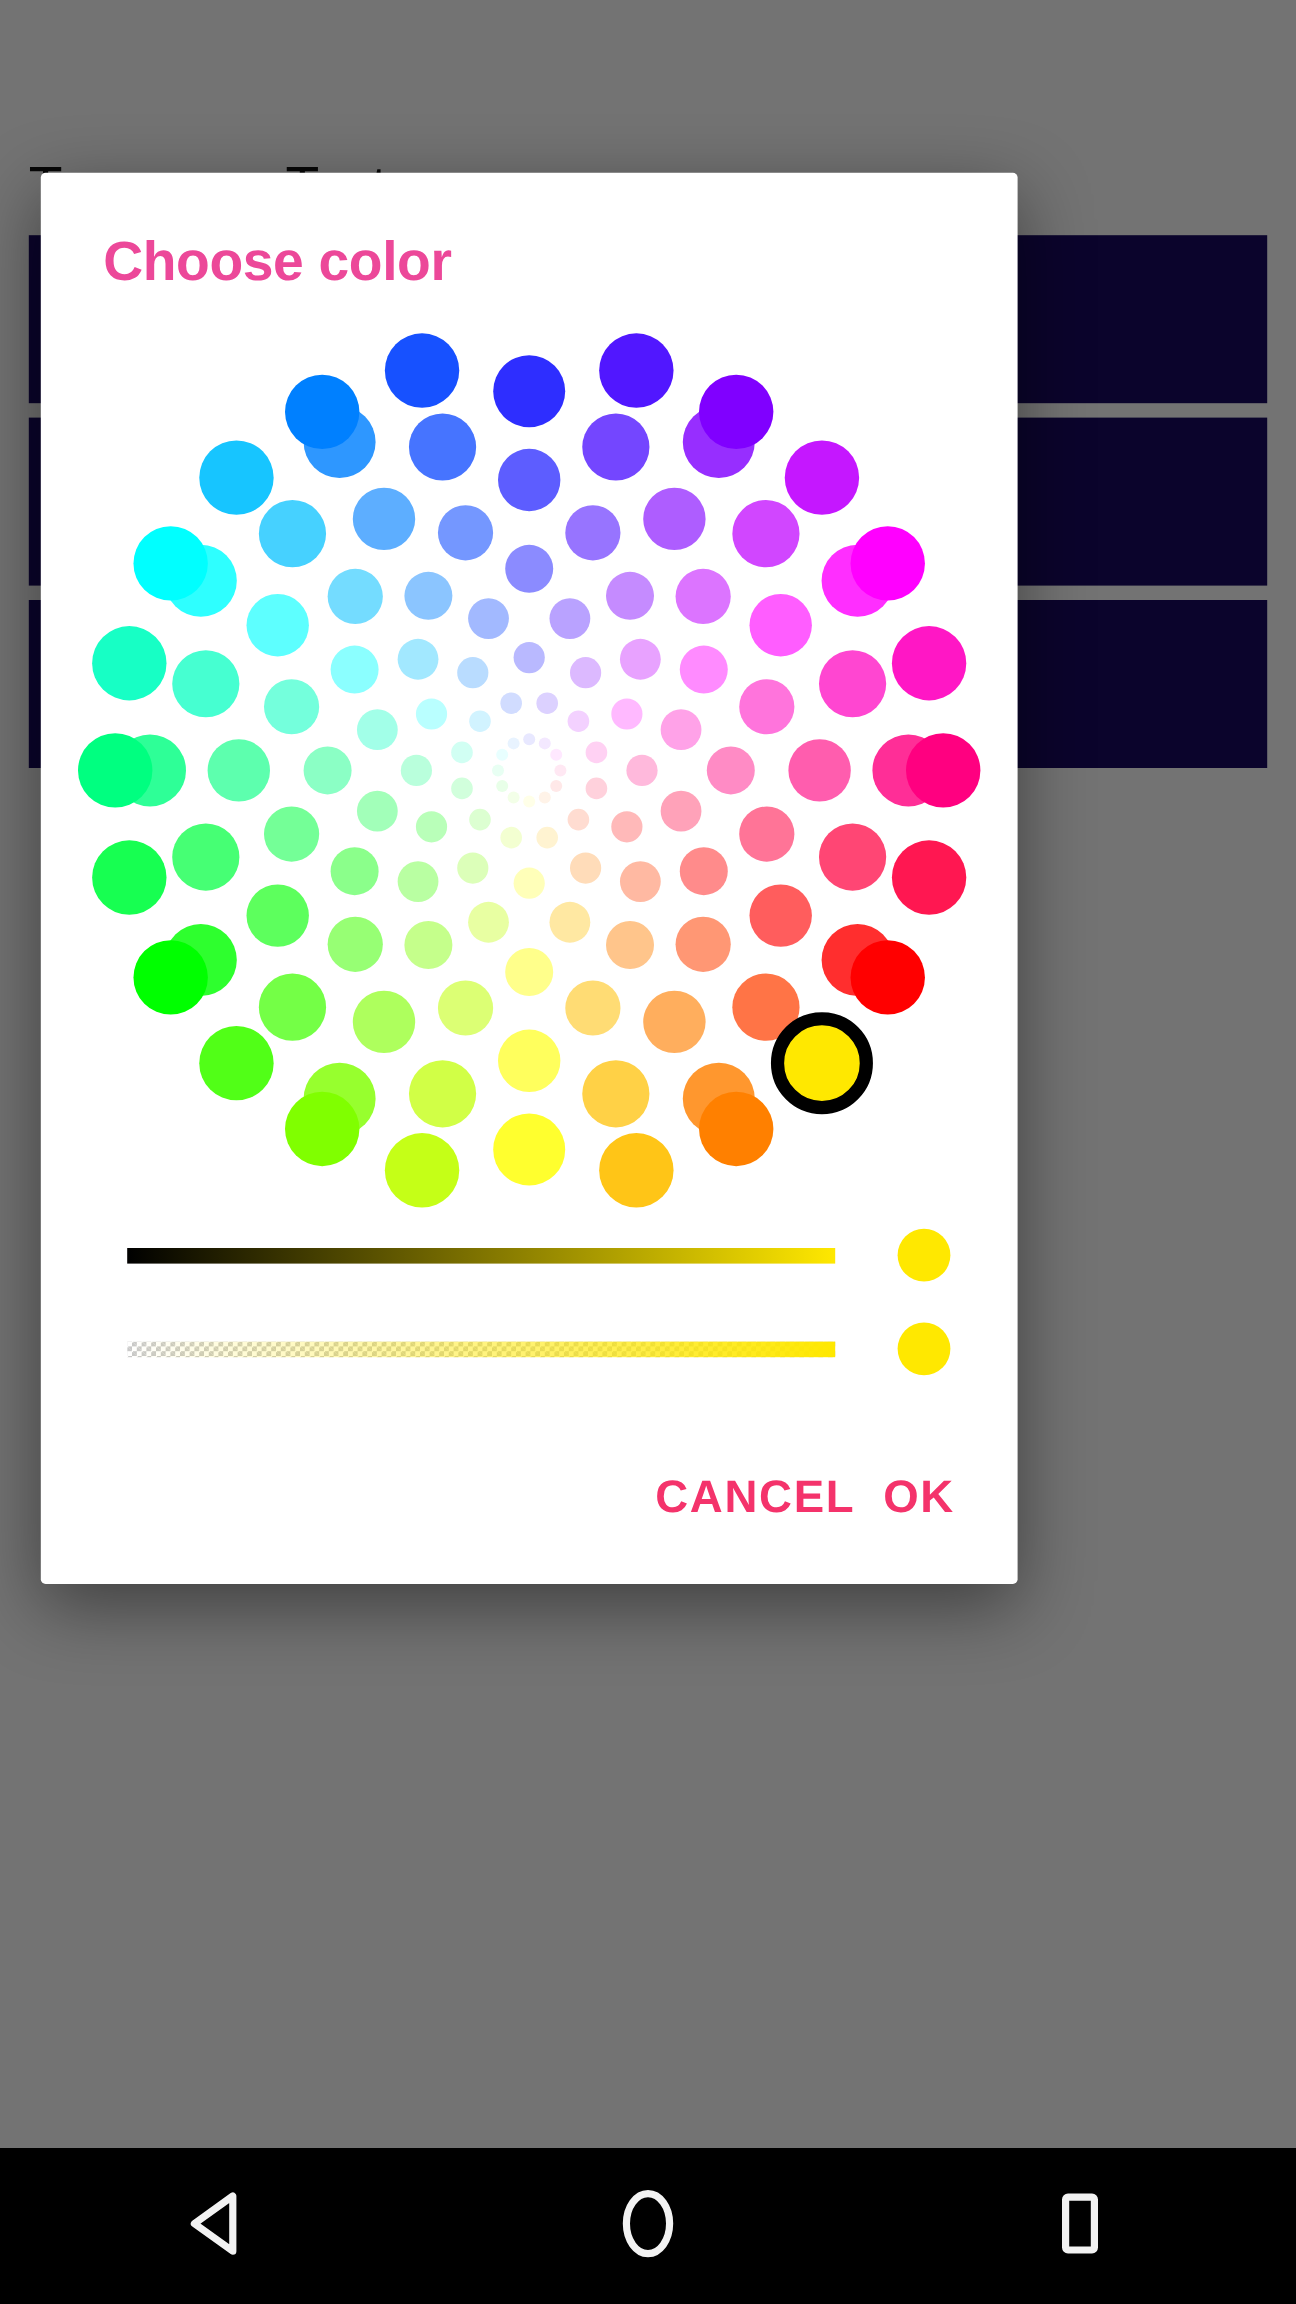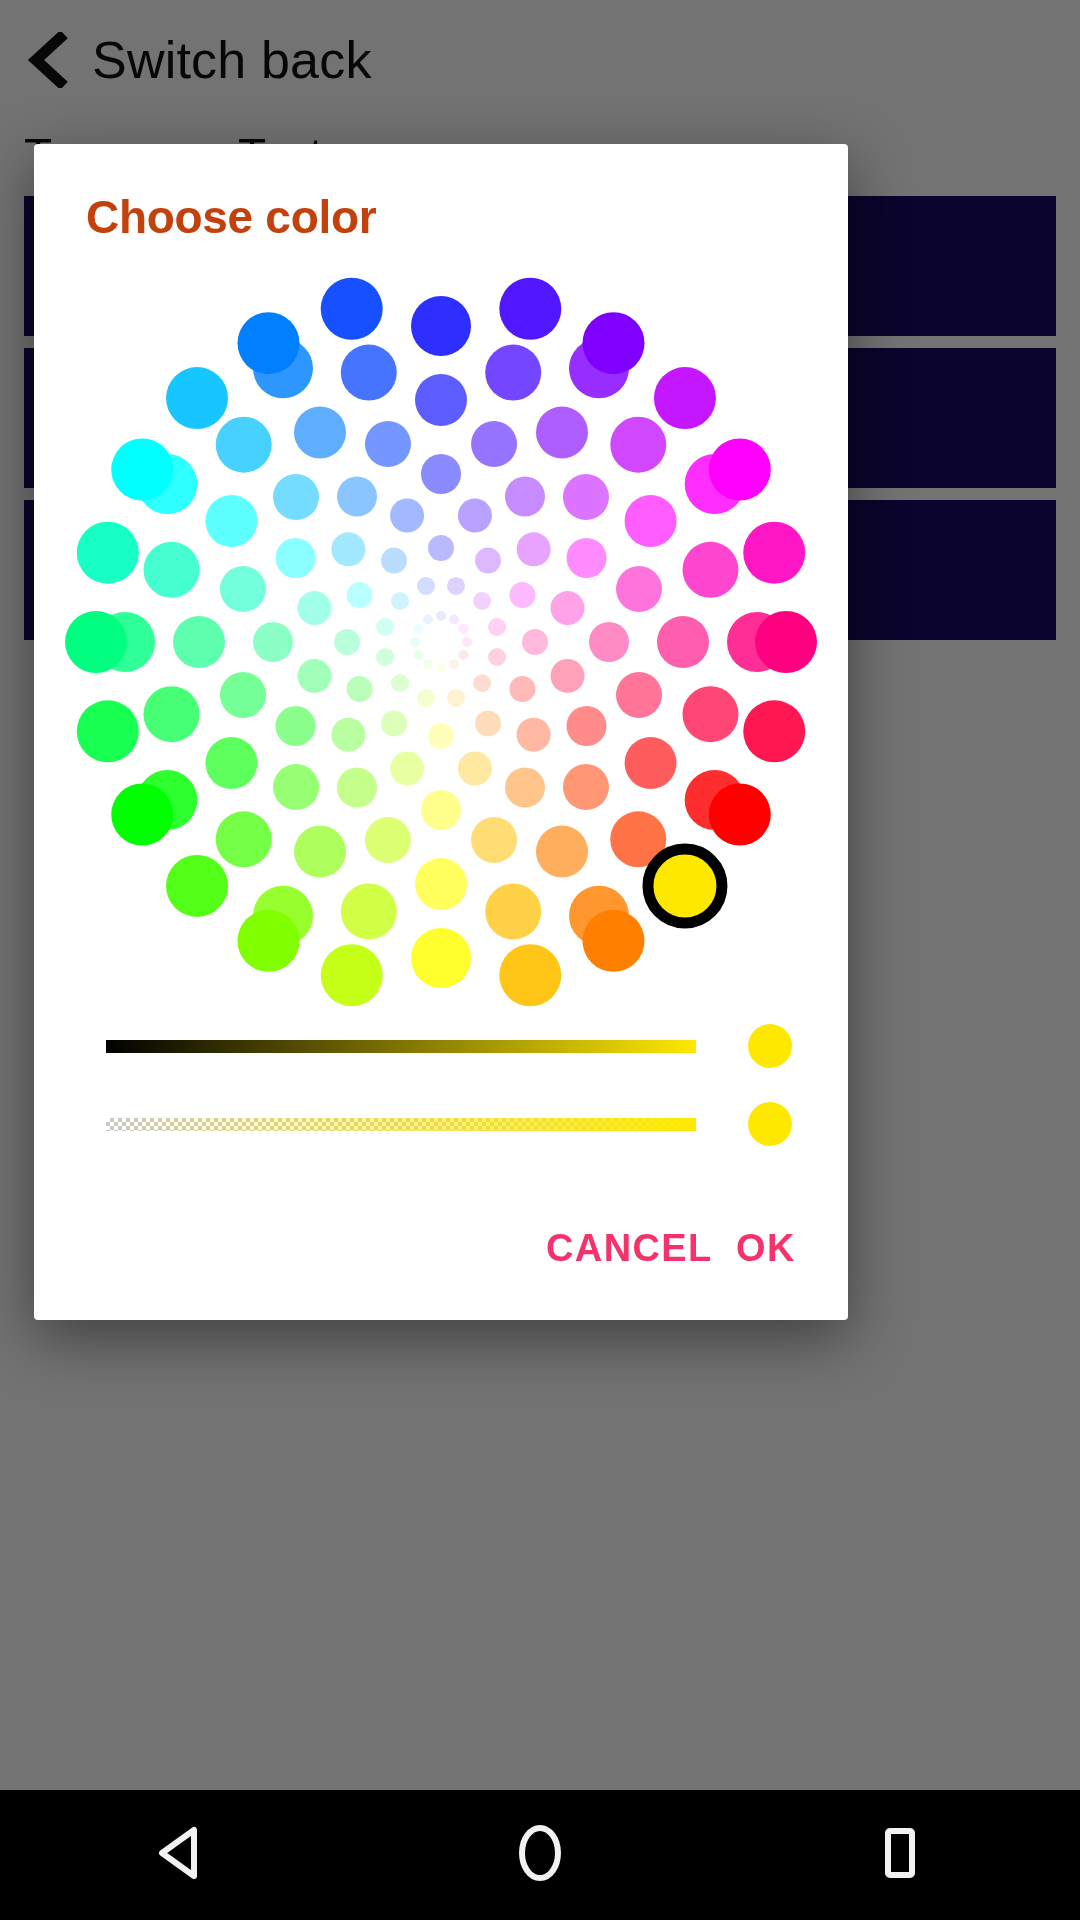--- a/index.html
+++ b/index.html
@@ -28,21 +28,21 @@
   
   #scrim { position:absolute; inset:0 0 130px 0; background:rgba(0,0,0,0.55); }
 
   
   #dialog { position:absolute; left:34px; top:144px; width:814px; height:1176px;
             background:#ffffff; border-radius:4px;
             box-shadow:0 18px 60px rgba(0,0,0,0.45);
             overflow:hidden; }
 
   .dlg-title { position:absolute; left:52px; top:46px; font-size:46px;
-               font-weight:bold; color:#c2410c; letter-spacing:-0.3px; }
+               font-weight:bold; color:#ec4899; letter-spacing:-0.3px; }
 
   
   #wheel-wrap { position:absolute; left:0; top:128px; width:814px; height:740px; }
   #wheel { position:absolute; left:0; top:0; width:814px; height:740px; }
 
   
   .slider-row { position:absolute; left:0; width:814px; height:60px; }
   .slider-row.value { top:872px; }
   .slider-row.alpha { top:950px; }
 
@@ -74,28 +74,20 @@
   #navbar { position:absolute; left:0; bottom:0; width:1080px; height:130px;
             background:#000; display:flex; align-items:center; }
   .nav-btn { flex:1 1 0; display:flex; align-items:center; justify-content:center; height:100%; }
 </style>
 </head>
 <body>
 
 <div id="screen">
 
   <div id="bg-app">
-    <div class="bg-header">
-      <span class="back-chevron">
-        <svg width="44" height="56" viewBox="0 0 44 56">
-          <polyline points="34,6 10,28 34,50" fill="none" stroke="#111" stroke-width="11" stroke-linecap="square" stroke-linejoin="miter"></polyline>
-        </svg>
-      </span>
-      <span class="bg-header-title">Switch back</span>
-    </div>
 
     <div class="bg-label">Type your Text:</div>
 
     <div class="bg-field f1"></div>
     <div class="bg-field f2"></div>
     <div class="bg-field f3"></div>
   </div>
 
   <div id="scrim"></div>
 

